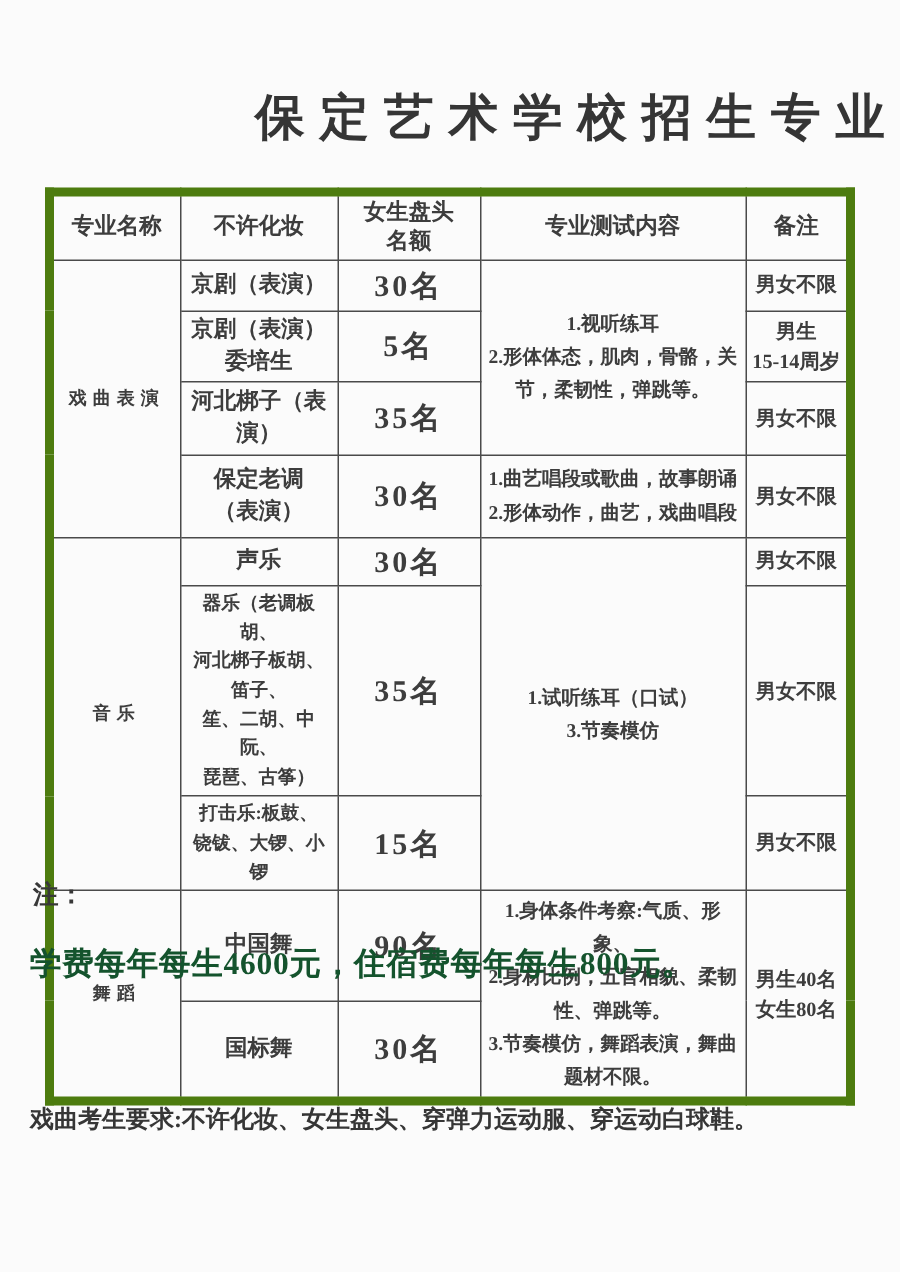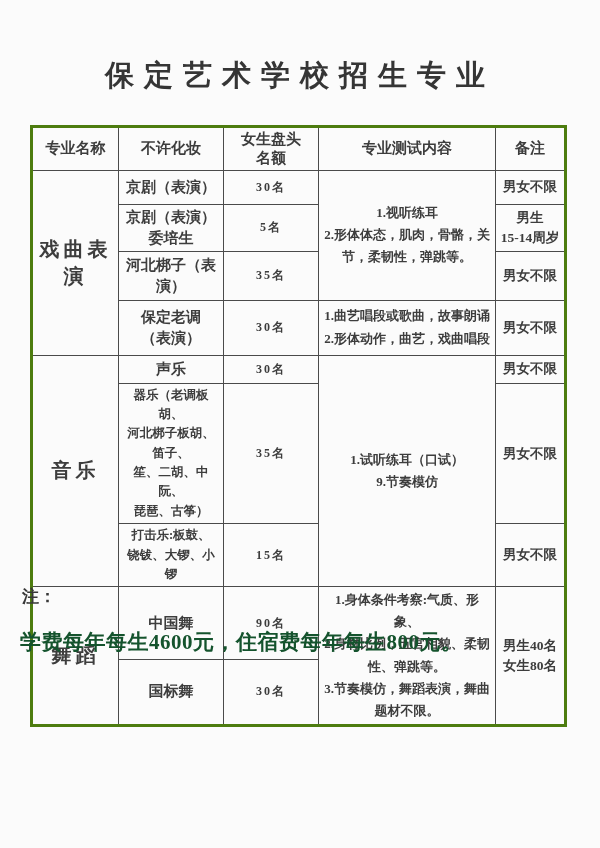--- a/index.html
+++ b/index.html
@@ -7,47 +7,47 @@
     width:600px;height:848px;
     background:#fbfbfb;
     font-family:"Liberation Serif","DejaVu Serif",serif;
     color:#3a3a3a;
     overflow:hidden;
     position:relative;
   }
   .page{position:absolute;inset:0;}
   .title{
     position:absolute;top:56px;left:0;width:600px;
-    text-align:center;
-    font-size:29px;font-weight:700;letter-spacing:10px;
+    text-align:right;
+    font-size:33px;font-weight:700;letter-spacing:10px;
     color:#353535;
     white-space:nowrap;
   }
   table.adm{
     position:absolute;top:125px;left:30px;
     width:534px;
     border-collapse:collapse;
     table-layout:fixed;
     background:transparent;
   }
   table.adm th,table.adm td{
     border:1px solid #4a4a4a;
     text-align:center;
     vertical-align:middle;
     font-weight:700;
     color:#3d3d3d;
     padding:2px 4px;
     box-sizing:border-box;
   }
-  table.adm{border:3px solid #4d7c0f;}
+  table.adm{border:6px solid #4d7c0f;}
   th.hdr{font-size:15px;line-height:1.25;}
-  td.cat{font-size:20px;letter-spacing:4px;}
+  td.cat{font-size:12px;letter-spacing:4px;}
   td.dir{font-size:15px;line-height:1.4;margin-left:12px;}
   td.dir-sm{font-size:12.5px;line-height:1.55;text-align:left;padding:4px 6px;}
-  td.quota{font-size:12px;letter-spacing:2px;}
+  td.quota{font-size:20px;letter-spacing:2px;}
   td.test{font-size:13px;line-height:1.7;text-align:left;padding:4px 9px;}
   td.test-center{padding-left:28px;}
   td.note{font-size:13.5px;line-height:1.45;margin-left:34px;}
   .pre{white-space:pre-line;}
   .r-head{height:42px}
   .r1{height:34px}.r2{height:37px}.r3{height:49px}.r4{height:55px}
   .r5{height:28px}.r6{height:72px}.r7{height:45px}.r8{height:41px}.r9{height:37px}
   .note-label{
     position:absolute;top:585px;left:22px;
     font-size:17px;font-weight:700;color:#383838;
@@ -118,21 +118,21 @@
         <td class="quota">30名</td>
         <td class="test pre">1.曲艺唱段或歌曲，故事朗诵
 2.形体动作，曲艺，戏曲唱段</td>
         <td class="note pre">男女不限</td>
       </tr>
       <tr class="r5">
         <td class="cat" rowspan="3">音乐</td>
         <td class="dir pre">声乐</td>
         <td class="quota">30名</td>
         <td class="test test-center pre" rowspan="3">1.试听练耳（口试）
-9.节奏模仿</td>
+3.节奏模仿</td>
         <td class="note pre">男女不限</td>
       </tr>
       <tr class="r6">
         <td class="dir-sm pre">器乐（老调板胡、
 河北梆子板胡、笛子、
 笙、二胡、中阮、
 琵琶、古筝）</td>
         <td class="quota">35名</td>
         <td class="note pre">男女不限</td>
       </tr>
@@ -154,14 +154,15 @@
       </tr>
       <tr class="r9">
         <td class="dir pre">国标舞</td>
         <td class="quota">30名</td>
       </tr>
     </tbody>
   </table>
 
   <div class="note-label">注：</div>
   <div class="fee-note">学费每年每生4600元，住宿费每年每生800元。</div>
+  <div class="req opera">戏曲考生要求:不许化妆、女生盘头、穿弹力运动服、穿运动白球鞋。</div>
 
 </div>
 
 </body></html>

